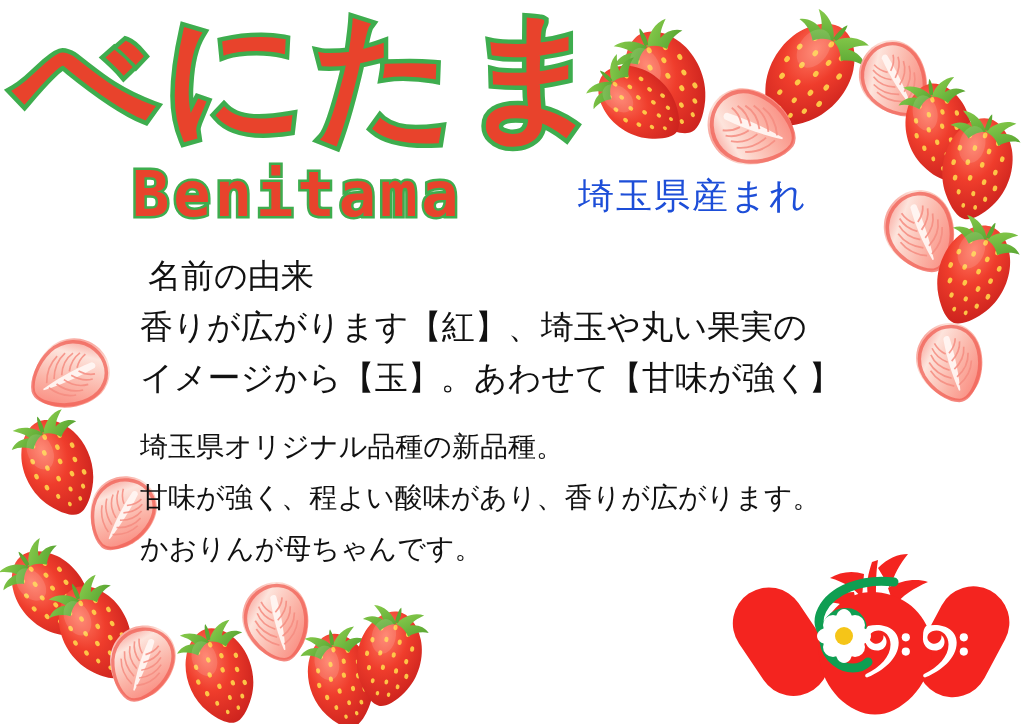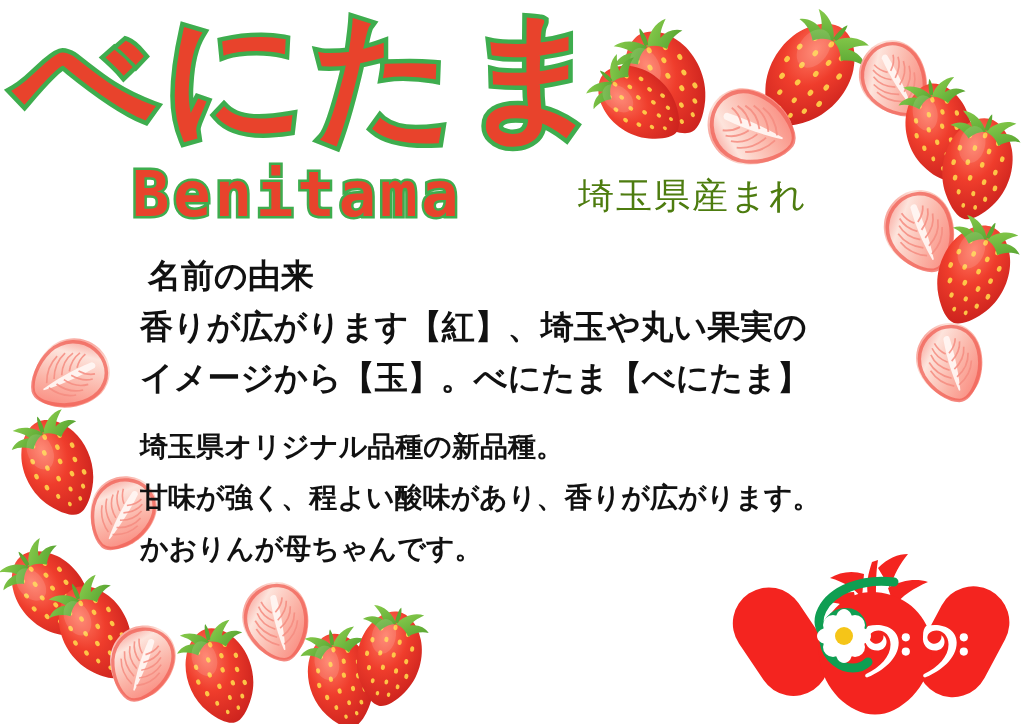--- a/index.html
+++ b/index.html
@@ -51,21 +51,21 @@
     margin-left: 36px;
   }
 
   
   .tagline {
     position: absolute;
     left: 578px;
     top: 178px;
     font-size: 36px;
     line-height: 1;
-    color: #4d7c0f;
+    color: #1d4ed8;
     letter-spacing: 2px;
     white-space: nowrap;
     font-family: "DejaVu Sans", sans-serif;
   }
 
   
   .textblock {
     position: absolute;
     color: #111111;
     font-family: "DejaVu Sans", sans-serif;
@@ -81,21 +81,20 @@
     padding-left: 8px;
   }
   .block-desc {
     left: 140px;
     top: 421px;
     font-size: 28px;
     line-height: 51px;
   }
   .textblock .line {
     display: block;
-    font-weight: bold;
   }
 
   
   .berry {
     position: absolute;
     pointer-events: none;
   }
   .berry svg { display: block; overflow: visible; }
 
   
@@ -286,21 +285,21 @@
   </div>
 
   <div class="title-jp">べにたま</div>
   <div class="title-en">Benitama</div>
 
   <div class="tagline">埼玉県産まれ</div>
 
   <div class="textblock block-origin">
     <span class="line line-head">名前の由来</span>
     <span class="line">香りが広がります【紅】、埼玉や丸い果実の</span>
-    <span class="line">イメージから【玉】。べにたま【べにたま】</span>
+    <span class="line">イメージから【玉】。あわせて【甘味が強く】</span>
   </div>
 
   <div class="textblock block-desc">
     <span class="line">埼玉県オリジナル品種の新品種。</span>
     <span class="line">甘味が強く、程よい酸味があり、香りが広がります。</span>
     <span class="line">かおりんが母ちゃんです。</span>
   </div>
 
   <div class="mascot">
     <svg width="302" height="176" viewBox="0 0 302 176" aria-hidden="true">

